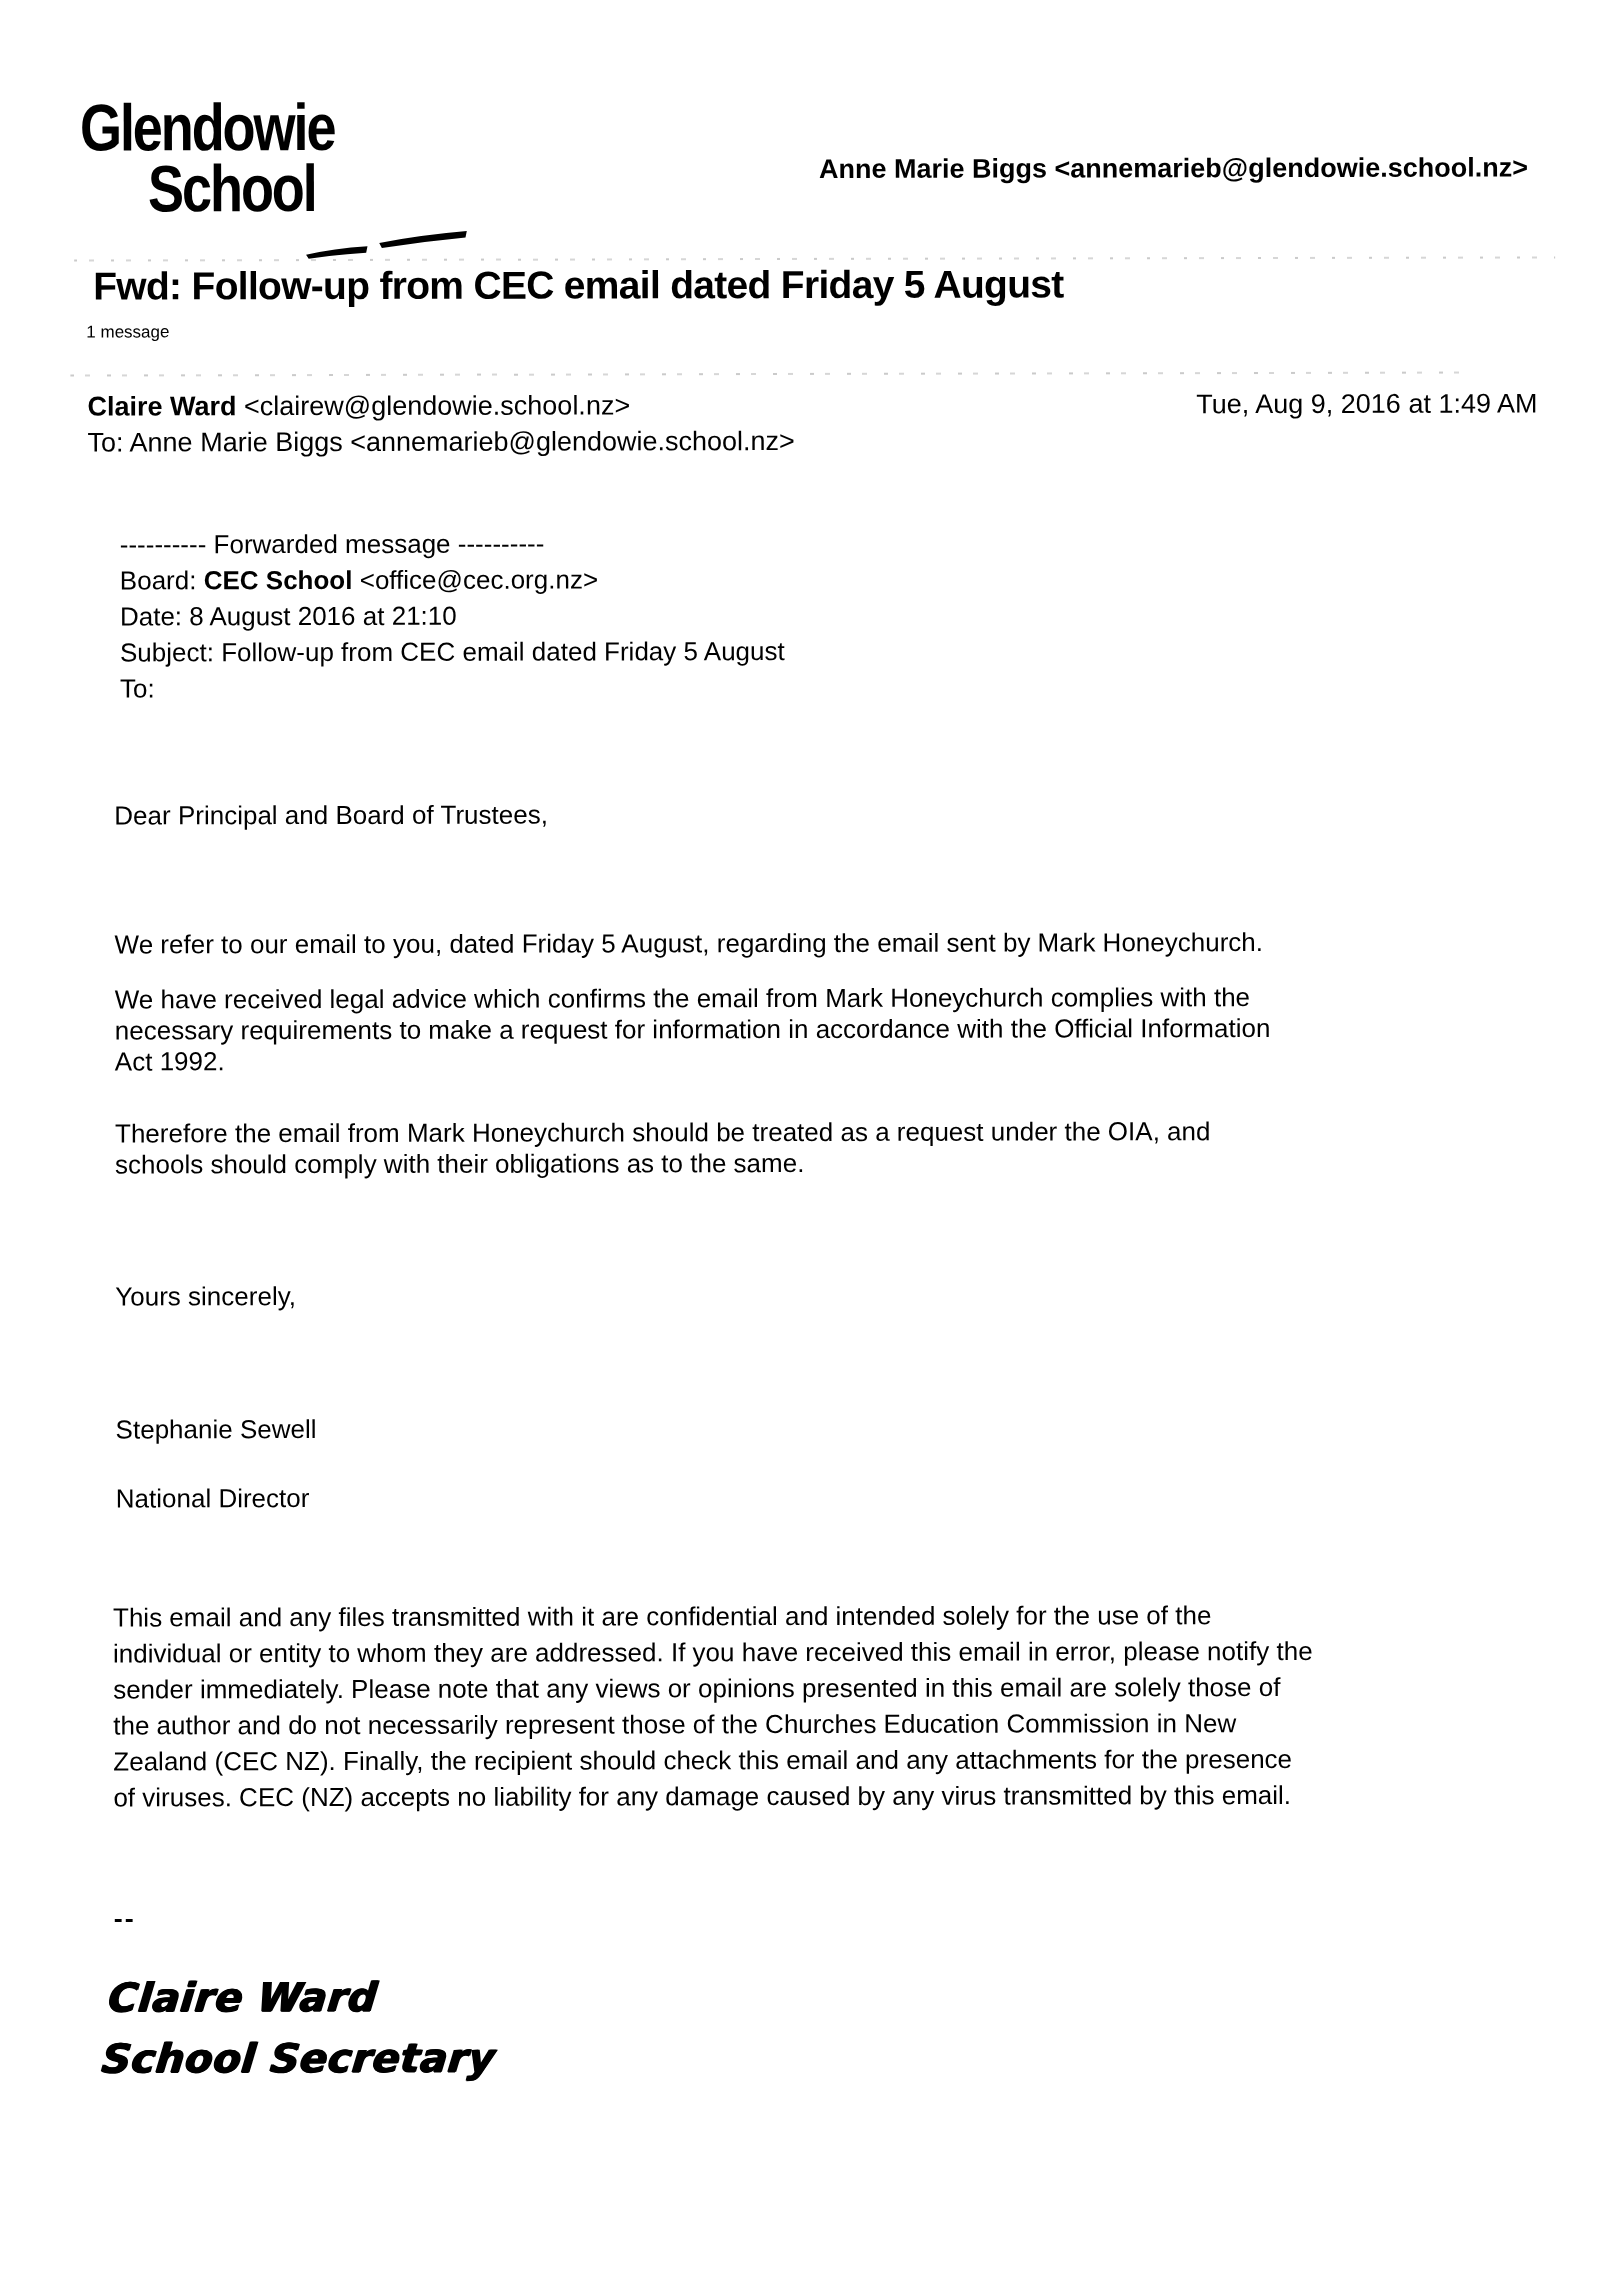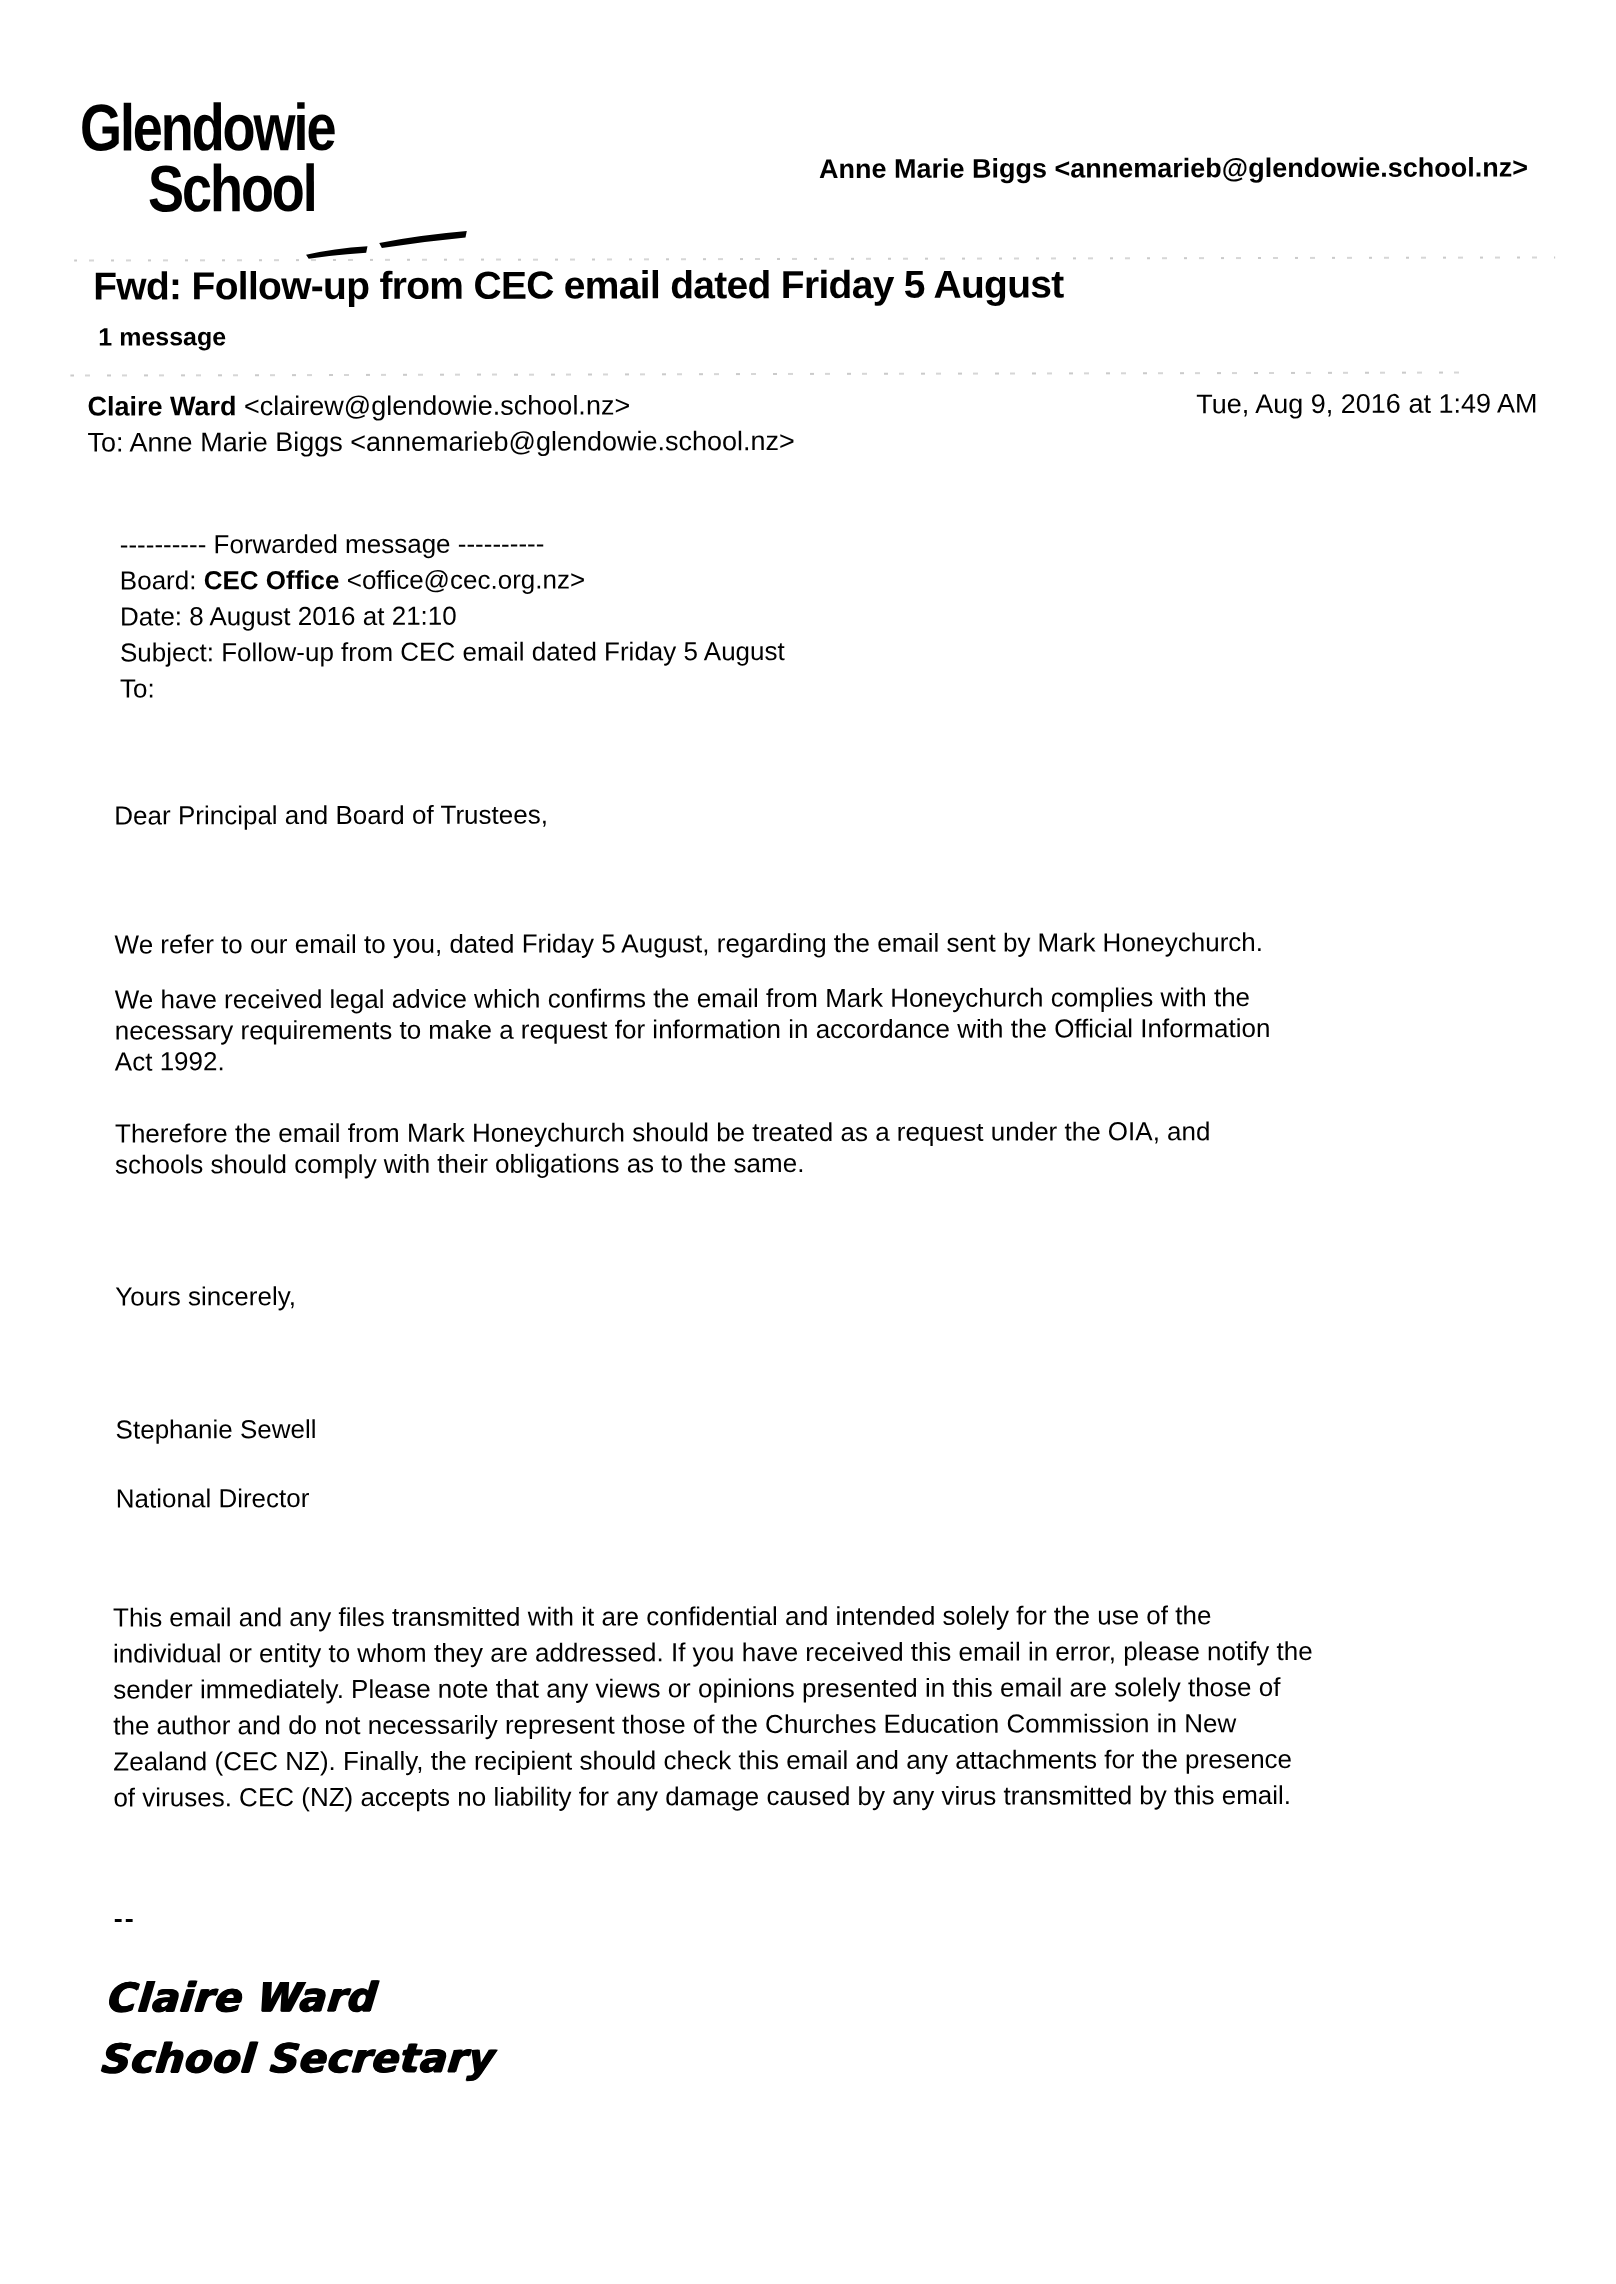--- a/index.html
+++ b/index.html
@@ -71,23 +71,22 @@
     left: 95px;
     margin: 0;
     font-size: 39px;
     font-weight: 700;
     letter-spacing: -0.7px;
     white-space: nowrap;
   }
   .msg-count {
     position: absolute;
     top: 321px;
-    left: 100px;
-    font-size: 25px;
-    font-weight: bold;
+    left: 88px;
+    font-size: 17px;
   }
   .sender-row {
     position: absolute;
     top: 390px;
     left: 89px;
     width: 1450px;
     display: flex;
     justify-content: space-between;
     font-size: 27px;
     white-space: nowrap;
@@ -179,21 +178,21 @@
   <div class="scanline scanline-2"></div>
 
   <div class="sender-row">
     <div><span class="sender-name">Claire Ward</span> <span>&lt;clairew@glendowie.school.nz&gt;</span></div>
     <div>Tue, Aug 9, 2016 at 1:49 AM</div>
   </div>
   <div class="to-row">To: Anne Marie Biggs &lt;annemarieb@glendowie.school.nz&gt;</div>
 
   <div class="fwd-block">
     <div>---------- Forwarded message ----------</div>
-    <div><span>Board:</span> <span class="fwd-from-name">CEC Office</span> <span>&lt;office@cec.org.nz&gt;</span></div>
+    <div><span>Board:</span> <span class="fwd-from-name">CEC School</span> <span>&lt;office@cec.org.nz&gt;</span></div>
     <div>Date: 8 August 2016 at 21:10</div>
     <div>Subject: Follow-up from CEC email dated Friday 5 August</div>
     <div>To:</div>
   </div>
 
   <div class="bodytext salutation">Dear Principal and Board of Trustees,</div>
   <div class="bodytext para1">We refer to our email to you, dated Friday 5 August, regarding the email sent by Mark Honeychurch.</div>
   <div class="bodytext para2">We have received legal advice which confirms the email from Mark Honeychurch complies with the
 necessary requirements to make a request for information in accordance with the Official Information
 Act 1992.</div>

